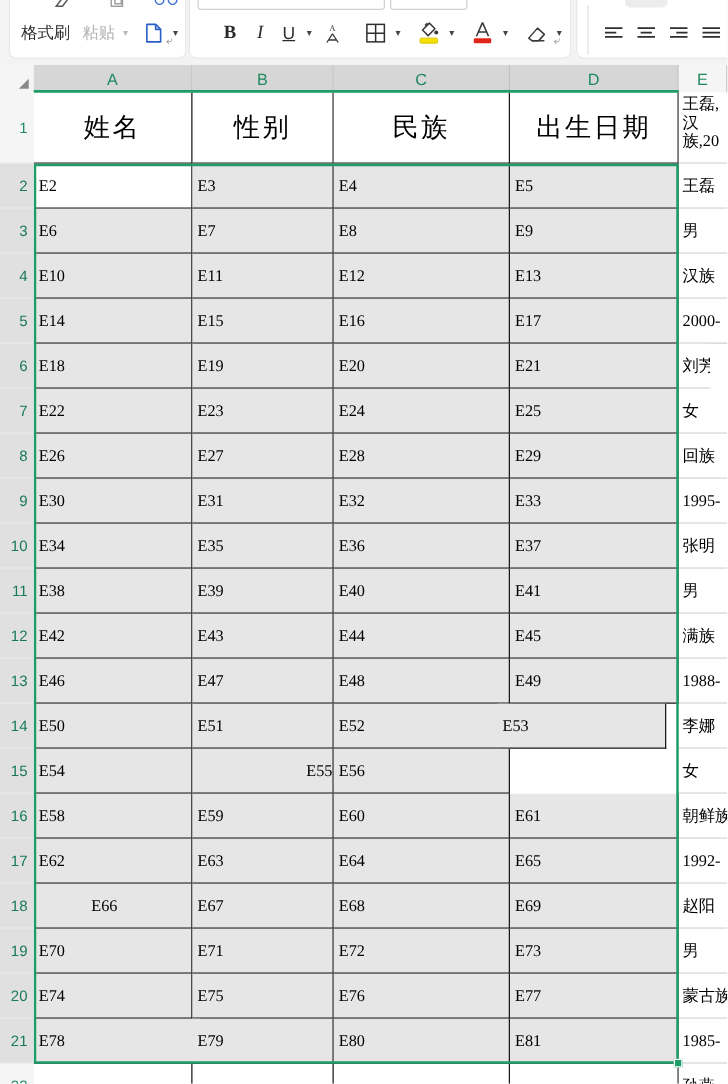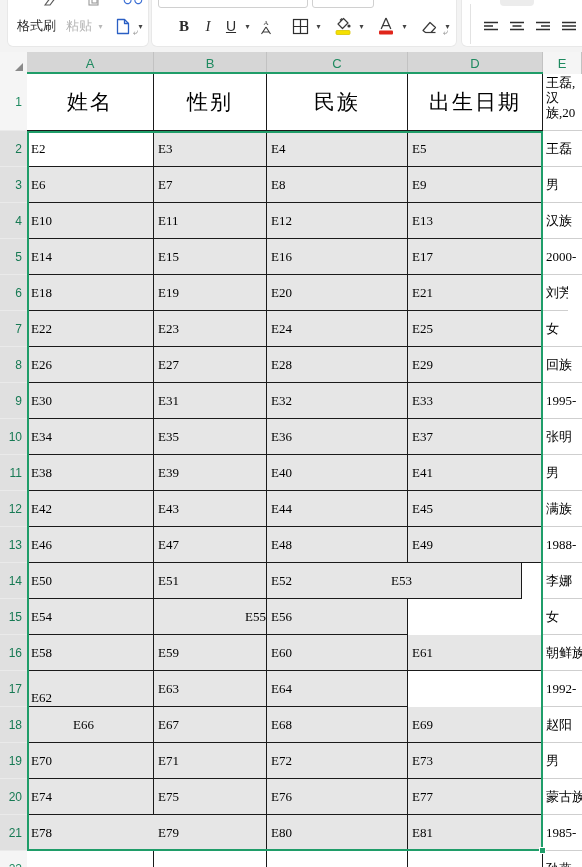--- a/index.html
+++ b/index.html
@@ -592,21 +592,21 @@
       </div>
       <div class="cell bordered sel" style="left: 0px; width: 127px; top: 489px; height: 36px;">
         <span>E50</span>
       </div>
       <div class="cell bordered sel" style="left: 127px; width: 113px; top: 489px; height: 36px;">
         <span>E51</span>
       </div>
       <div class="cell bordered sel" style="left: 240px; width: 141px; top: 489px; height: 36px;">
         <span>E52</span>
       </div>
-      <div class="cell bordered sel" style="left: 360px; width: 135px; top: 489px; height: 36px;">
+      <div class="cell bordered sel" style="left: 371px; width: 135px; top: 489px; height: 36px;">
         <span>E53</span>
       </div>
       <div class="cell bordered sel" style="left: 0px; width: 127px; top: 525px; height: 36px;">
         <span>E54</span>
       </div>
       <div class="cell bordered sel" style="left: 127px; width: 113px; top: 525px; height: 36px; justify-content: flex-end;">
         <span>E55</span>
       </div>
       <div class="cell bordered sel" style="left: 240px; width: 141px; top: 525px; height: 36px;">
         <span>E56</span>
@@ -616,29 +616,32 @@
       </div>
       <div class="cell bordered sel" style="left: 127px; width: 113px; top: 561px; height: 36px;">
         <span>E59</span>
       </div>
       <div class="cell bordered sel" style="left: 240px; width: 141px; top: 561px; height: 36px;">
         <span>E60</span>
       </div>
       <div class="cell bordered sel" style="left: 381px; width: 135px; top: 561px; height: 36px;">
         <span>E61</span>
       </div>
-      <div class="cell bordered sel" style="left: 0px; width: 127px; top: 597px; height: 36px; align-items: flex-end;">
+      <div class="cell bordered sel" style="left: 0px; width: 127px; top: 597px; height: 36px;">
         <span>E62</span>
       </div>
       <div class="cell bordered sel" style="left: 127px; width: 113px; top: 597px; height: 36px;">
         <span>E63</span>
       </div>
       <div class="cell bordered sel" style="left: 240px; width: 141px; top: 597px; height: 36px;">
         <span>E64</span>
       </div>
+      <div class="cell bordered sel" style="left: 381px; width: 135px; top: 597px; height: 36px;">
+        <span>E65</span>
+      </div>
       <div class="cell bordered sel" style="left: 0px; width: 127px; top: 633px; height: 36px; padding-left: 46px;">
         <span>E66</span>
       </div>
       <div class="cell bordered sel" style="left: 127px; width: 113px; top: 633px; height: 36px;">
         <span>E67</span>
       </div>
       <div class="cell bordered sel" style="left: 240px; width: 141px; top: 633px; height: 36px;">
         <span>E68</span>
       </div>
       <div class="cell bordered sel" style="left: 381px; width: 135px; top: 633px; height: 36px;">

